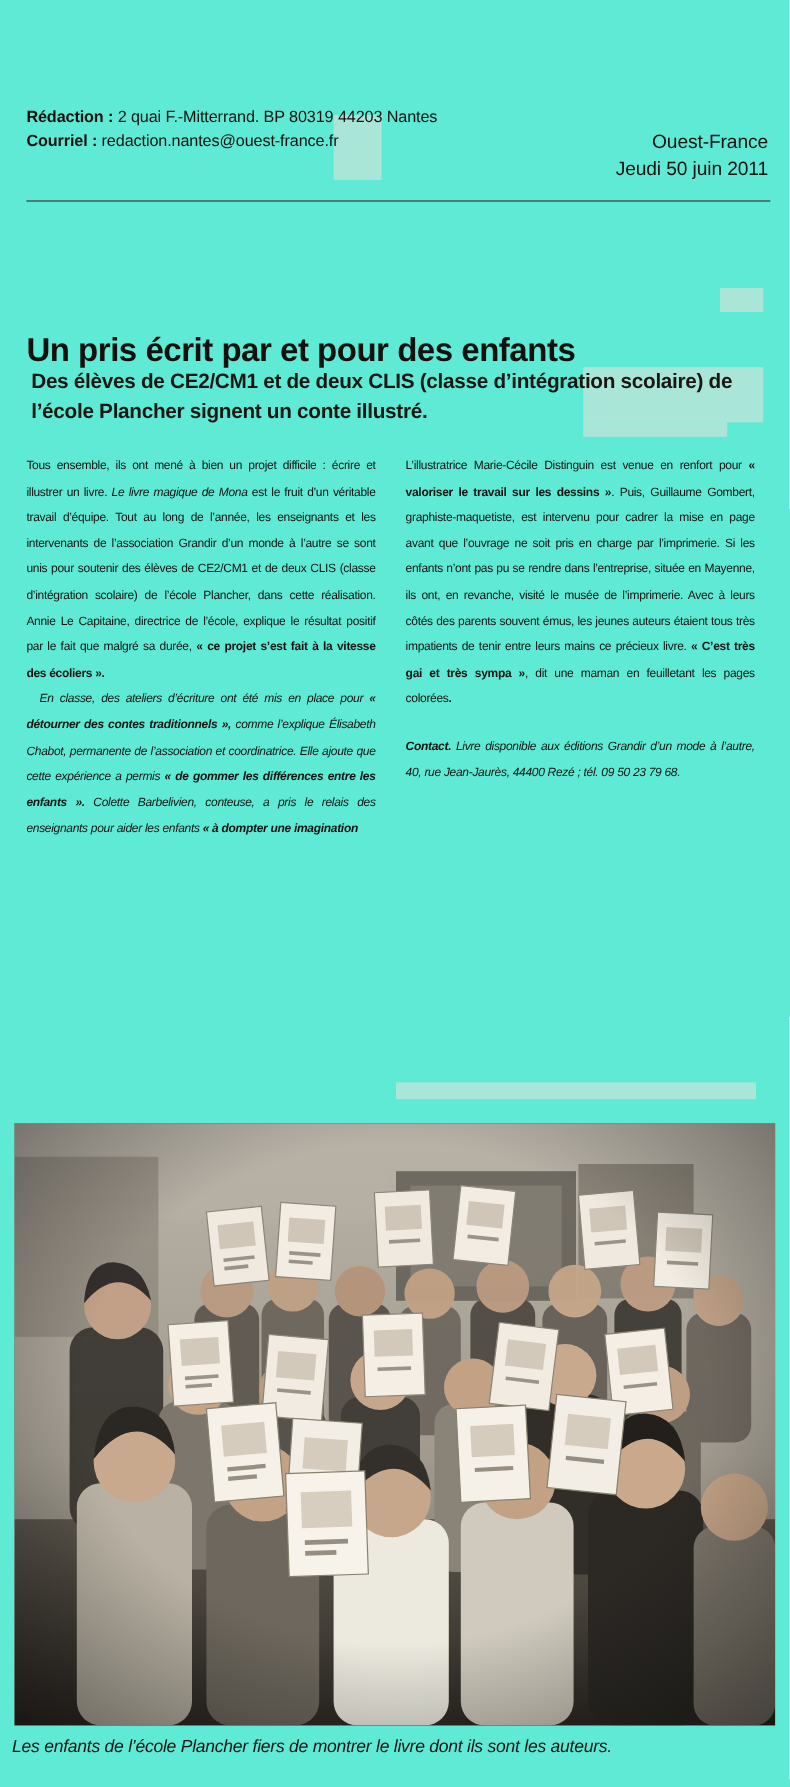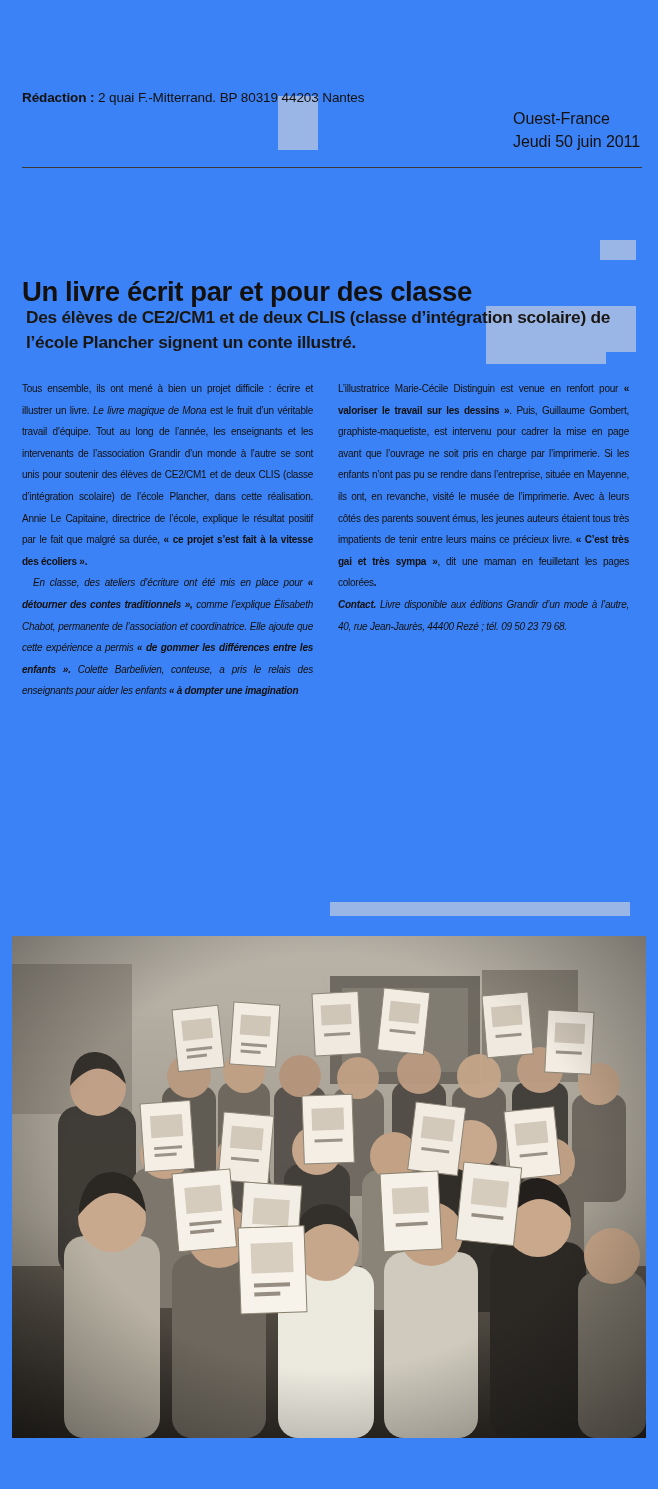--- a/index.html
+++ b/index.html
@@ -11,21 +11,21 @@
     width: 658px;
     height: 1489px;
     position: relative;
     font-family: "Liberation Sans", sans-serif;
     color: #14100d;
     overflow: hidden;
   }
   .page {
     position: absolute;
     inset: 0;
-    background: #3b82f6;
+    background: #5eead4;
   }
   
   .masthead {
     position: absolute;
     left: 22px;
     top: 88px;
     right: 18px;
     height: 62px;
   }
   .masthead-left {
@@ -34,21 +34,21 @@
     top: 0;
     font-size: 13.5px;
     line-height: 20px;
     letter-spacing: -0.1px;
   }
   .masthead-left .lbl { font-weight: bold; }
   .masthead-right {
     position: absolute;
     right: 0;
     top: 19px;
-    text-align: left;
+    text-align: right;
     font-size: 16px;
     line-height: 23px;
     letter-spacing: -0.1px;
   }
   .rule {
     position: absolute;
     left: 22px;
     right: 16px;
     top: 167px;
     border-top: 1.6px solid #3b3835;
@@ -141,41 +141,44 @@
   <div class="ghost-block" style="left:600px;top:240px;width:36px;height:20px;"></div>
   <div class="ghost-block" style="left:486px;top:306px;width:150px;height:46px;"></div>
   <div class="ghost-block" style="left:486px;top:352px;width:120px;height:12px;"></div>
   <div class="ghost-block" style="left:330px;top:902px;width:300px;height:14px;"></div>
 
   <div class="masthead">
     <div class="masthead-left">
       <div>
         <span class="lbl">Rédaction :</span><span> 2 quai F.-Mitterrand. BP 80319 44203 Nantes</span>
       </div>
+      <div>
+        <span class="lbl">Courriel :</span><span> redaction.nantes@ouest-france.fr</span>
+      </div>
     </div>
     <div class="masthead-right">
       <div>Ouest-France</div>
       <div>Jeudi 50 juin 2011</div>
     </div>
   </div>
   <div class="rule"></div>
 
-  <h1 class="headline">Un livre écrit par et pour des classe</h1>
+  <h1 class="headline">Un pris écrit par et pour des enfants</h1>
   <div class="standfirst">Des élèves de CE2/CM1 et de deux CLIS (classe d’intégration scolaire) de l’école Plancher signent un conte illustré.</div>
 
   <div class="cols">
 
     <div class="col left">
       <p><span>Tous ensemble, ils ont mené à bien un projet difficile : écrire et illustrer un livre. </span><span class="it">Le livre magique de Mona</span><span> est le fruit d’un véritable travail d’équipe. Tout au long de l’année, les enseignants et les intervenants de l’association Grandir d’un monde à l’autre se sont unis pour soutenir des élèves de CE2/CM1 et de deux CLIS (classe d’intégration scolaire) de l’école Plancher, dans cette réalisation. Annie Le Capitaine, directrice de l’école, explique le résultat positif par le fait que malgré sa durée, </span><span class="b">« ce projet s’est fait à la vitesse des écoliers ».</span></p>
       <p><span>En classe, des ateliers d’écriture ont été mis en place pour </span><span class="b">« détourner des contes traditionnels »,</span><span> comme l’explique Élisabeth Chabot, permanente de l’association et coordinatrice. Elle ajoute que cette expérience a permis </span><span class="b">« de gommer les différences entre les enfants ».</span><span> Colette Barbelivien, conteuse, a pris le relais des enseignants pour aider les enfants </span><span class="b">« à dompter une imagination</span></p>
     </div>
 
     <div class="col right">
       <p><span>L’illustratrice Marie-Cécile Distinguin est venue en renfort pour </span><span class="b">« valoriser le travail sur les dessins »</span><span>. Puis, Guillaume Gombert, graphiste-maquetiste, est intervenu pour cadrer la mise en page avant que l’ouvrage ne soit pris en charge par l’imprimerie. Si les enfants n’ont pas pu se rendre dans l’entreprise, située en Mayenne, ils ont, en revanche, visité le musée de l’imprimerie. Avec à leurs côtés des parents souvent émus, les jeunes auteurs étaient tous très impatients de tenir entre leurs mains ce précieux livre. </span><span class="b">« C’est très gai et très sympa »</span><span>, dit une maman en feuilletant les pages colorées</span><span class="b">.</span></p>
-      <p style="text-indent:0;"><span class="contact-lead">Contact.</span><span> Livre disponible aux éditions Grandir d’un mode à l’autre, 40, rue Jean-Jaurès, 44400 Rezé ; tél. 09 50 23 79 68.</span></p>
+      <p style="margin-top:18px;text-indent:0;"><span class="contact-lead">Contact.</span><span> Livre disponible aux éditions Grandir d’un mode à l’autre, 40, rue Jean-Jaurès, 44400 Rezé ; tél. 09 50 23 79 68.</span></p>
     </div>
   </div>
 
   <div class="photo-wrap">
     <div class="photo">
       <svg width="634" height="502" viewBox="0 0 634 502">
         <defs>
           <linearGradient id="wall" x1="0" y1="0" x2="0" y2="1">
             <stop offset="0" stop-color="#b9b3a8"></stop>
             <stop offset="0.55" stop-color="#a09a8f"></stop>
@@ -350,14 +353,15 @@
               <rect x="14" y="56" width="36" height="4" fill="#968e82"></rect>
               <rect x="14" y="65" width="26" height="4" fill="#968e82"></rect>
             </g>
         </g>
 
         <rect x="0" y="0" width="634" height="502" fill="url(#vig)"></rect>
       </svg>
     </div>
   </div>
 
+  <div class="caption">Les enfants de l’école Plancher fiers de montrer le livre dont ils sont les auteurs.</div>
 
 </div>
 
 </body></html>

